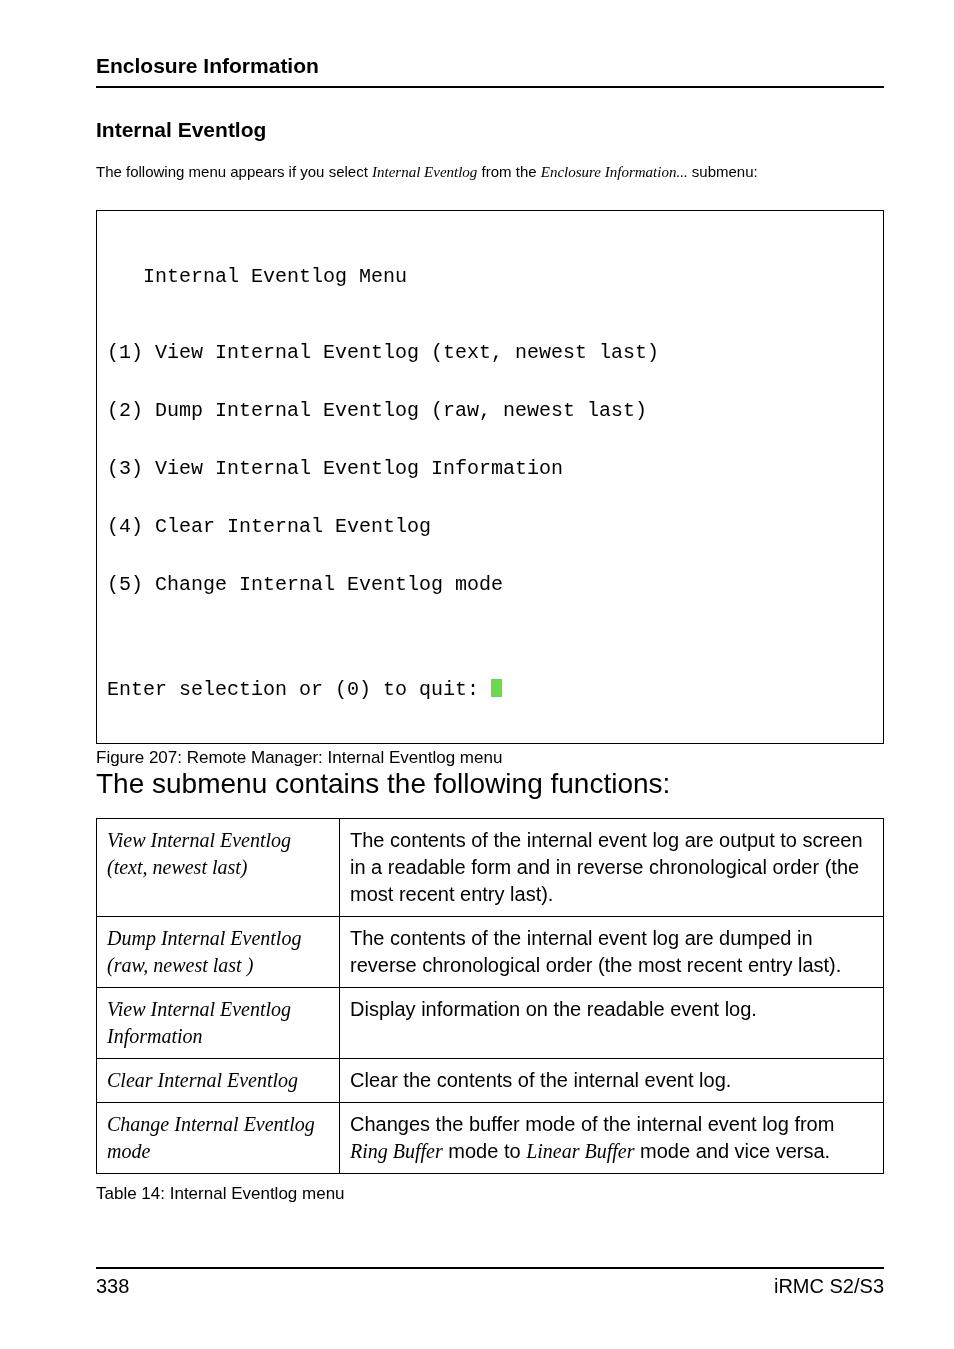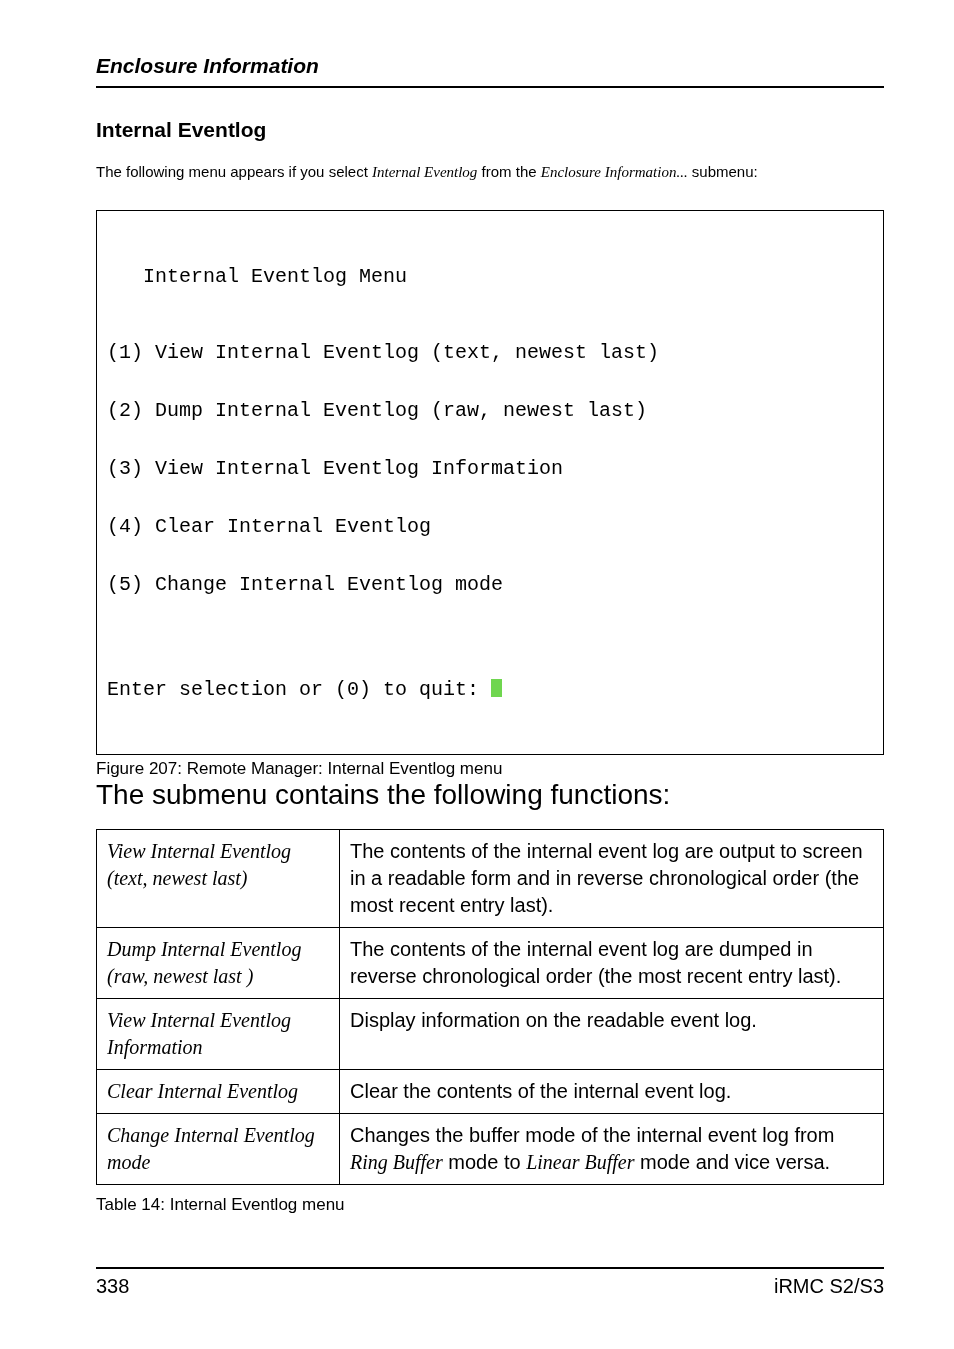--- a/index.html
+++ b/index.html
@@ -15,41 +15,40 @@
   .page {
     padding: 54px 70px 0 96px;
     box-sizing: border-box;
     height: 100%;
     position: relative;
   }
   .header-title {
     font-weight: bold;
     font-size: 21px;
     margin-bottom: 8px;
-    font-style: italic;
   }
   .header-rule {
     border: none;
     border-top: 2px solid #000;
     margin: 0 0 30px 0;
   }
   .section-heading {
     font-weight: bold;
     font-size: 21px;
     margin-bottom: 20px;
   }
   .body-text {
     font-size: 15px;
     line-height: 1.35;
     margin-bottom: 28px;
   }
   .italic { font-style: italic; font-family: "Times New Roman", Times, serif; }
   .terminal-box {
     border: 1.5px solid #000;
-    padding: 22px 10px 21px 10px;
+    padding: 22px 10px 10px 10px;
     font-family: "Courier New", Courier, monospace;
     font-size: 20px;
     line-height: 1.45;
     white-space: pre;
     overflow: hidden;
     margin-top: 24px;
   }
   .terminal-title {
     margin-left: 36px;
     margin-bottom: 18px;

